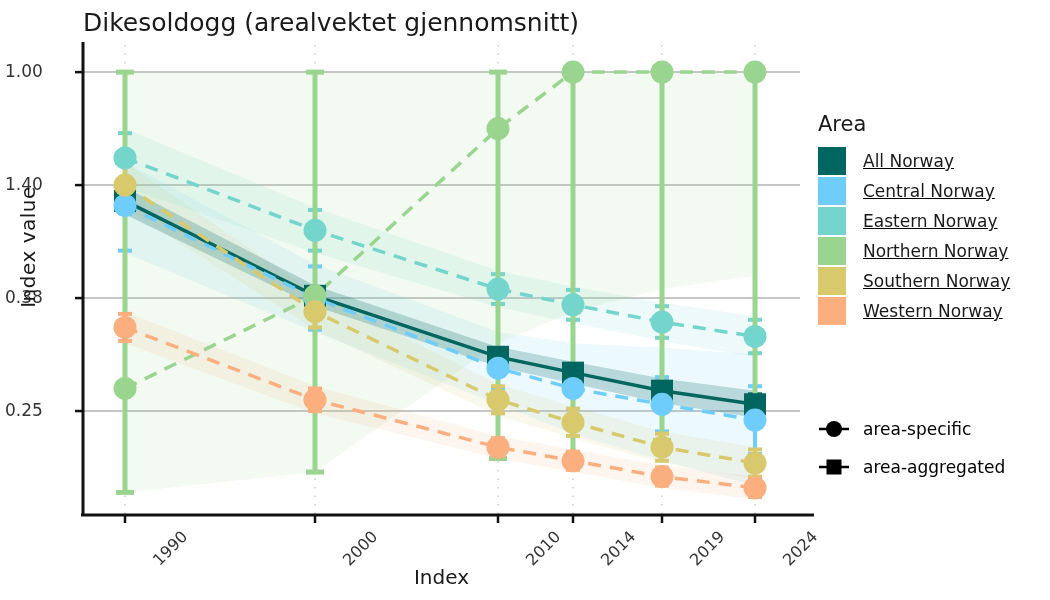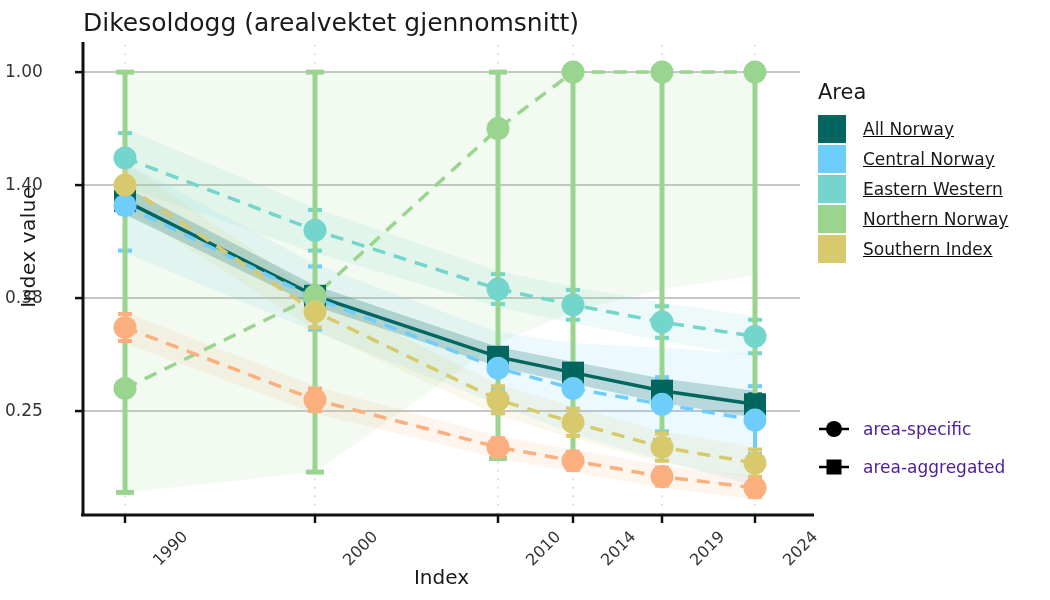--- a/index.html
+++ b/index.html
@@ -79,20 +79,21 @@
     position: absolute;
     left: 818px;
     top: 80px;
     width: 230px;
   }
   .legend-title {
     font-size: 21px;
     color: #1a1a1a;
     margin-bottom: 10px;
     margin-left: 0px;
+    margin-top: 32px;
   }
   .legend-row {
     display: flex;
     align-items: center;
     height: 30px;
     text-decoration: underline;
   }
   .legend-swatch {
     width: 28px;
     height: 28px;
@@ -117,21 +118,21 @@
   }
   .legend2-icon {
     width: 32px;
     height: 28px;
     flex: 0 0 32px;
     position: relative;
   }
   .legend2-label {
     margin-left: 13px;
     font-size: 17px;
-    color: #4c1d95;
+    color: #000000;
     white-space: nowrap;
   }
 </style>
 </head>
 <body>
 
 <div id="root">
 
   <div class="chart-title">Dikesoldogg (arealvektet gjennomsnitt)</div>
 
@@ -341,29 +342,33 @@
         <div class="legend-row">
           <div class="legend-swatch" style="background: rgb(0, 102, 95);"></div>
           <div class="legend-label">All Norway</div>
         </div>
         <div class="legend-row">
           <div class="legend-swatch" style="background: rgb(111, 205, 251);"></div>
           <div class="legend-label">Central Norway</div>
         </div>
         <div class="legend-row">
           <div class="legend-swatch" style="background: rgb(116, 213, 205);"></div>
-          <div class="legend-label">Eastern Western</div>
+          <div class="legend-label">Eastern Norway</div>
         </div>
         <div class="legend-row">
           <div class="legend-swatch" style="background: rgb(154, 213, 143);"></div>
           <div class="legend-label">Northern Norway</div>
         </div>
         <div class="legend-row">
           <div class="legend-swatch" style="background: rgb(216, 201, 109);"></div>
-          <div class="legend-label">Southern Index</div>
+          <div class="legend-label">Southern Norway</div>
+        </div>
+        <div class="legend-row">
+          <div class="legend-swatch" style="background: rgb(251, 175, 126);"></div>
+          <div class="legend-label">Western Norway</div>
         </div>
       </div>
   </div>
 
   <div class="legend2">
     <div id="legend2-rows">
         <div class="legend2-row">
           <div class="legend2-icon"><svg width="32" height="28">
               <line x1="1" y1="14" x2="31" y2="14" stroke="#000000" stroke-width="2.5"></line>
               <circle cx="16" cy="14" r="8" fill="#000000"></circle>

